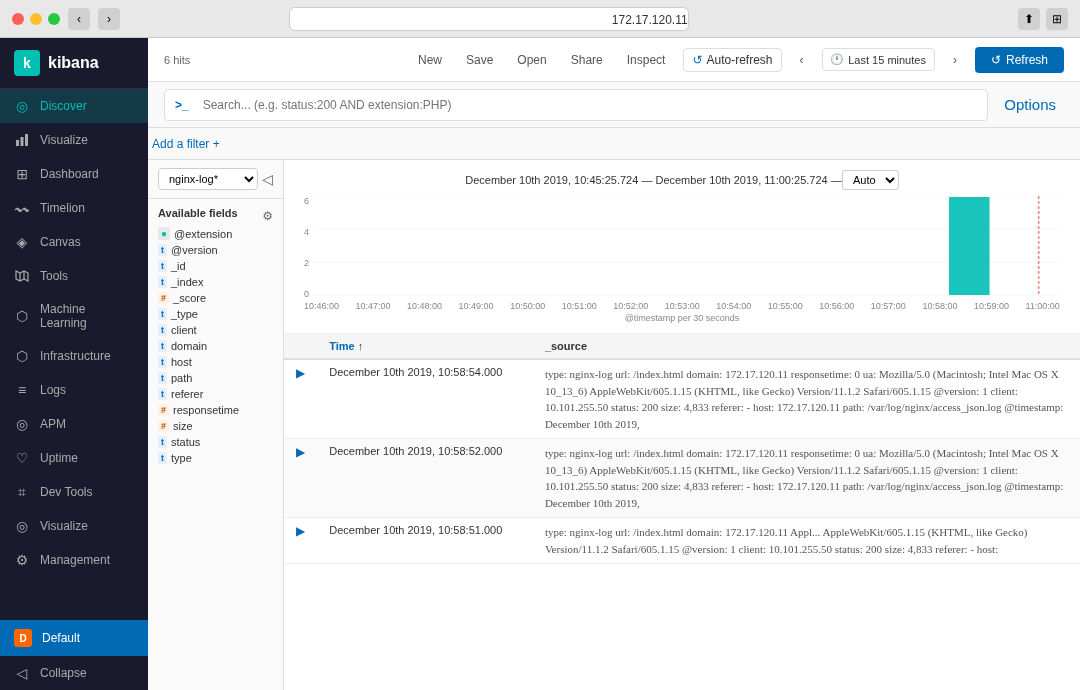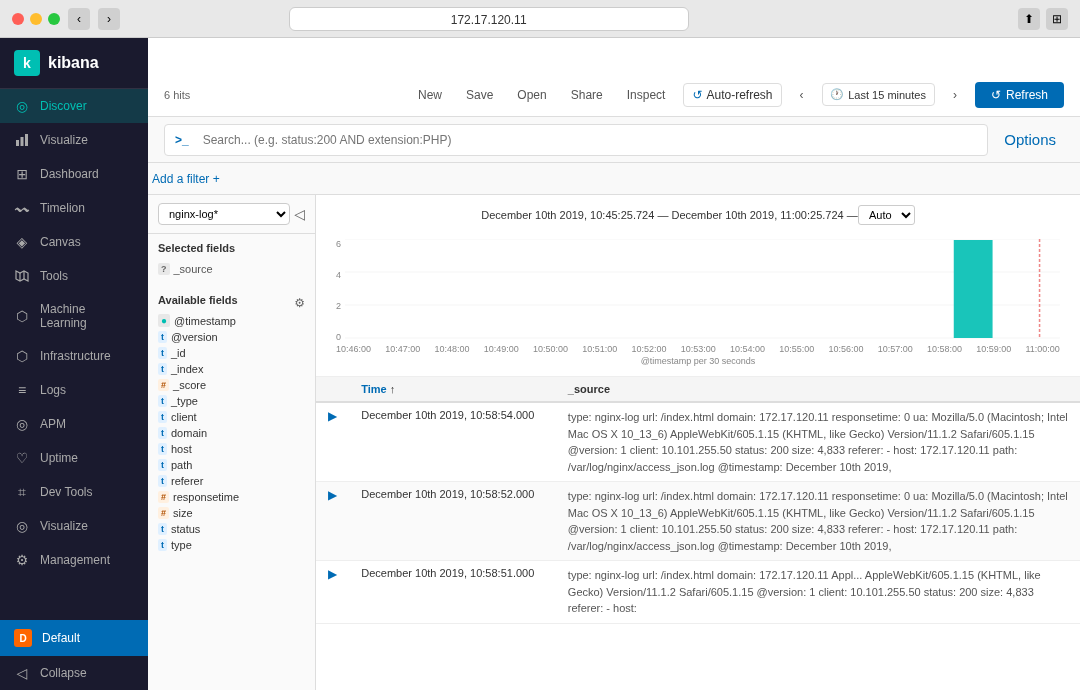--- a/index.html
+++ b/index.html
@@ -15,21 +15,21 @@
       gap: 8px;
       border-bottom: 1px solid #ccc;
       flex-shrink: 0;
     }
     .traffic-lights { display: flex; gap: 6px; }
     .tl { width: 12px; height: 12px; border-radius: 50%; }
     .tl-red { background: #ff5f57; }
     .tl-yellow { background: #ffbd2e; }
     .tl-green { background: #28c840; }
     .nav-btn { background: #d0d0d0; border: none; border-radius: 4px; width: 22px; height: 22px; cursor: pointer; font-size: 12px; display: flex; align-items: center; justify-content: center; }
-    .url-bar { flex: 1; text-align: center; background: white; border: 1px solid #ccc; border-radius: 6px; height: 24px; line-height: 24px; font-size: 12px; color: #333; padding: 0 24px; max-width: 400px; margin: 0 auto; }
+    .url-bar { flex: 1; text-align: right; background: white; border: 1px solid #ccc; border-radius: 6px; height: 24px; line-height: 24px; font-size: 12px; color: #333; padding: 0 0; max-width: 400px; margin: 0 auto; }
     .titlebar-right { display: flex; gap: 6px; margin-left: auto; }
 
     
     .app { display: flex; flex: 1; overflow: hidden; }
 
     
     .sidebar {
       width: 148px;
       background: #1a1a2e;
       display: flex;
@@ -91,21 +91,20 @@
     
     .toolbar {
       height: 44px;
       background: #fff;
       border-bottom: 1px solid #ddd;
       display: flex;
       align-items: center;
       padding: 0 16px;
       gap: 16px;
       flex-shrink: 0;
-      margin-top: 35px;
     }
     .toolbar-left { font-size: 11px; color: #666; }
     .toolbar-actions { display: flex; align-items: center; gap: 12px; margin-left: auto; }
     .tb-btn {
       background: none;
       border: none;
       font-size: 12px;
       color: #555;
       cursor: pointer;
       padding: 4px 6px;
@@ -194,21 +193,21 @@
       color: #006bb4;
       font-size: 12px;
       cursor: pointer;
     }
 
     
     .content-area { flex: 1; display: flex; overflow: hidden; }
 
     
     .left-panel {
-      width: 168px;
+      width: 136px;
       border-right: 1px solid #ddd;
       display: flex;
       flex-direction: column;
       overflow-y: auto;
       flex-shrink: 0;
       background: #fafafa;
     }
     .index-selector {
       padding: 8px 10px;
       display: flex;
@@ -261,21 +260,21 @@
       flex-shrink: 0;
       position: relative;
     }
     .chart-header {
       display: flex;
       align-items: center;
       justify-content: center;
       gap: 0;
       font-size: 11px;
       color: #555;
-      margin-bottom: 14px;
+      margin-bottom: 6px;
     }
     .chart-date { font-size: 11px; color: #333; }
     .auto-select {
       border: 1px solid #ccc;
       border-radius: 3px;
       font-size: 11px;
       padding: 2px 6px;
       background: white;
       text-align: center;
     }
@@ -312,21 +311,21 @@
     }
     .expand-btn {
       background: none;
       border: none;
       cursor: pointer;
       color: #006bb4;
       font-size: 12px;
       padding: 0;
     }
     .time-cell { color: #333; white-space: nowrap; min-width: 190px; }
-    .source-cell { color: #555; line-height: 1.5; max-width: 500px; }
+    .source-cell { color: #555; line-height: 1.5; max-width: 500px; font-family: Liberation Serif, serif; }
     .row-even { background: #fff; }
     .row-odd { background: #fafafa; }
   </style>
 </head>
 <body>
 
 <div class="titlebar">
   <div class="traffic-lights">
     <div class="tl tl-red"></div>
     <div class="tl tl-yellow"></div>
@@ -472,37 +471,30 @@
     <div class="content-area">
 
       <div class="left-panel">
         <div class="index-selector">
           <select class="index-select">
             <option>nginx-log*</option>
           </select>
           <button class="collapse-btn">◁</button>
         </div>
 
-        <div class="fields-section">
-          <div class="fields-header">Selected fields</div>
-          <div class="selected-source field-item">
-            <span class="field-type">?</span>
-            <span>_source</span>
-          </div>
-        </div>
 
         <div class="fields-section">
           <div class="fields-header-row">
             <span class="fields-header">Available fields</span>
             <button class="fields-gear">⚙</button>
           </div>
           <div id="available-fields-list">
               <div class="field-item">
                 <span class="field-type circle">●</span>
-                <span>@timestamp</span>
+                <span>@extension</span>
               </div>
               <div class="field-item">
                 <span class="field-type t">t</span>
                 <span>@version</span>
               </div>
               <div class="field-item">
                 <span class="field-type t">t</span>
                 <span>_id</span>
               </div>
               <div class="field-item">

